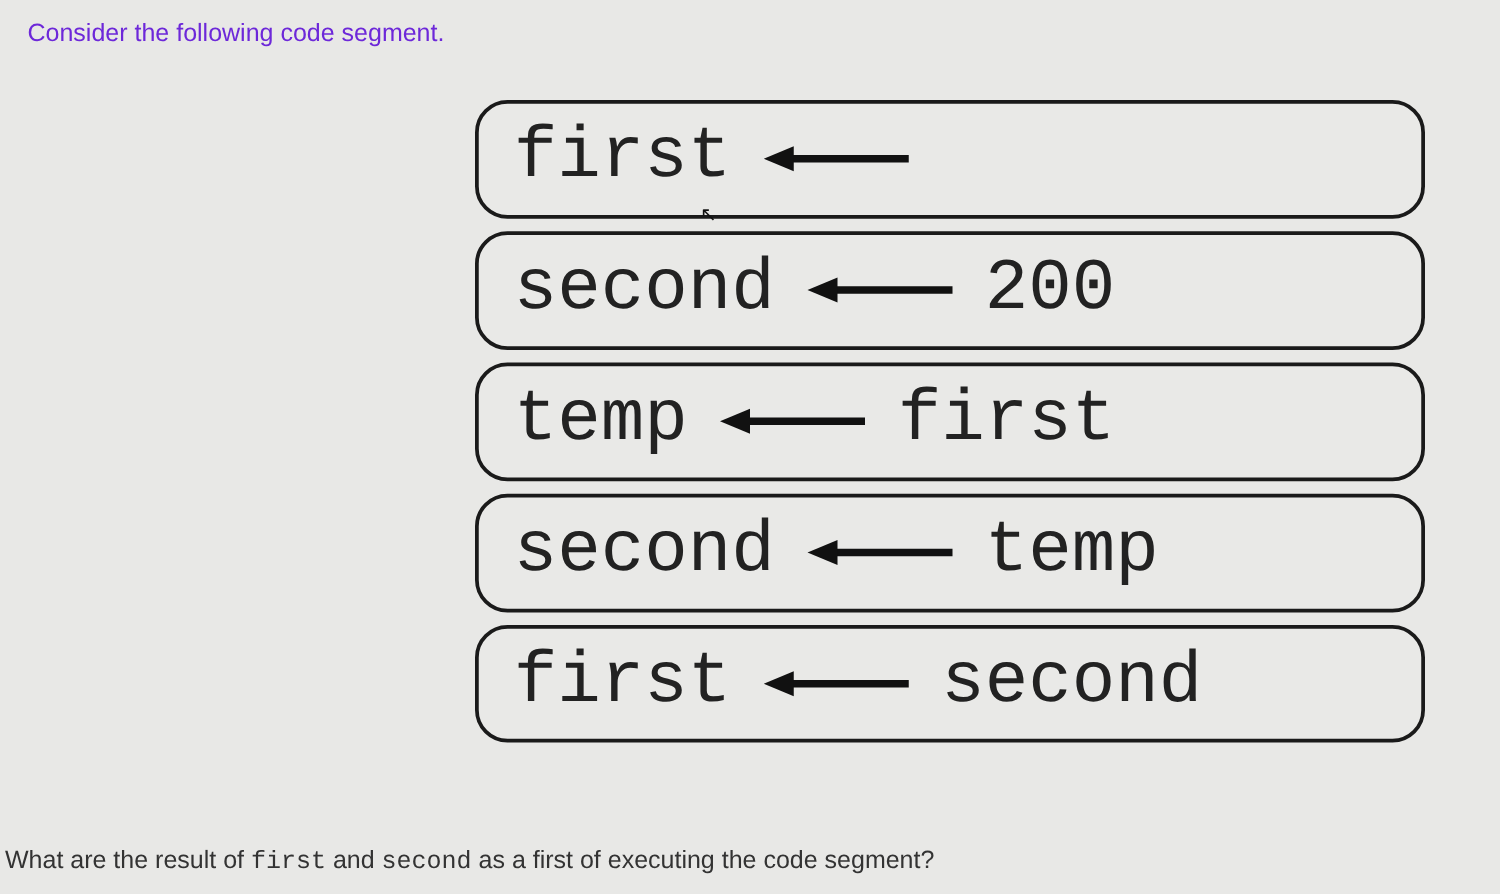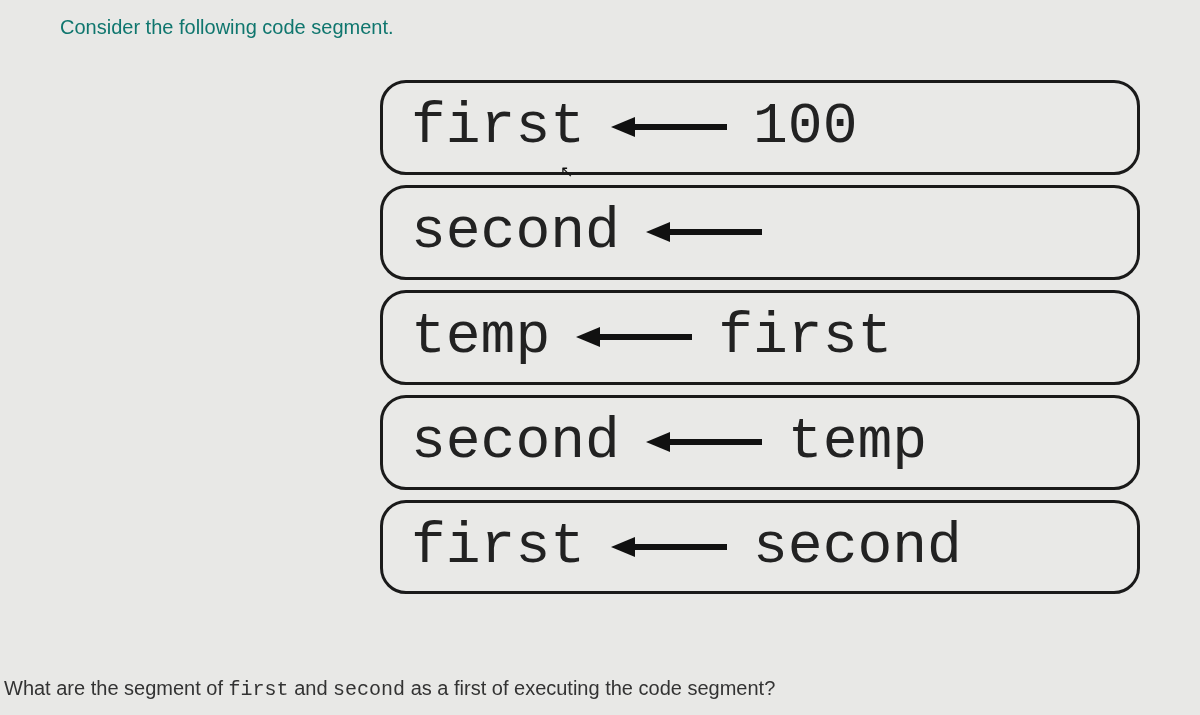--- a/index.html
+++ b/index.html
@@ -10,22 +10,21 @@
     font-family: Arial, Helvetica, sans-serif;
     color: #222;
     position: relative;
     overflow: hidden;
   }
   .intro {
     position: absolute;
     top: 16px;
     left: 22px;
     font-size: 20px;
-    color: #0f766e;
-    margin-left: 38px;
+    color: #6d28d9;
   }
   .code-area {
     position: absolute;
     top: 80px;
     left: 380px;
     width: 760px;
   }
   .code-block {
     border: 3px solid #1a1a1a;
     border-radius: 26px;
@@ -74,31 +73,31 @@
 <div class="code-area">
 
   <div class="code-block">
     <span class="lhs">first</span>
     <span class="arrow">
       <svg width="120" height="28" viewBox="0 0 120 28">
         <line x1="18" y1="14" x2="118" y2="14" stroke="#111" stroke-width="6"></line>
         <polygon points="2,14 26,4 26,24" fill="#111"></polygon>
       </svg>
     </span>
-    <span class="rhs">100</span>
   </div>
 
   <div class="code-block">
     <span class="lhs">second</span>
     <span class="arrow">
       <svg width="120" height="28" viewBox="0 0 120 28">
         <line x1="18" y1="14" x2="118" y2="14" stroke="#111" stroke-width="6"></line>
         <polygon points="2,14 26,4 26,24" fill="#111"></polygon>
       </svg>
     </span>
+    <span class="rhs">200</span>
   </div>
 
   <div class="code-block">
     <span class="lhs">temp</span>
     <span class="arrow">
       <svg width="120" height="28" viewBox="0 0 120 28">
         <line x1="18" y1="14" x2="118" y2="14" stroke="#111" stroke-width="6"></line>
         <polygon points="2,14 26,4 26,24" fill="#111"></polygon>
       </svg>
     </span>
@@ -125,14 +124,14 @@
       </svg>
     </span>
     <span class="rhs">second</span>
   </div>
 
 </div>
 
 <div class="cursor">↖</div>
 
 <div class="question">
-  <span>What are the segment of </span><span class="mono">first</span><span> and </span><span class="mono">second</span><span> as a first of executing the code segment?</span>
+  <span>What are the result of </span><span class="mono">first</span><span> and </span><span class="mono">second</span><span> as a first of executing the code segment?</span>
 </div>
 
 </body></html>

